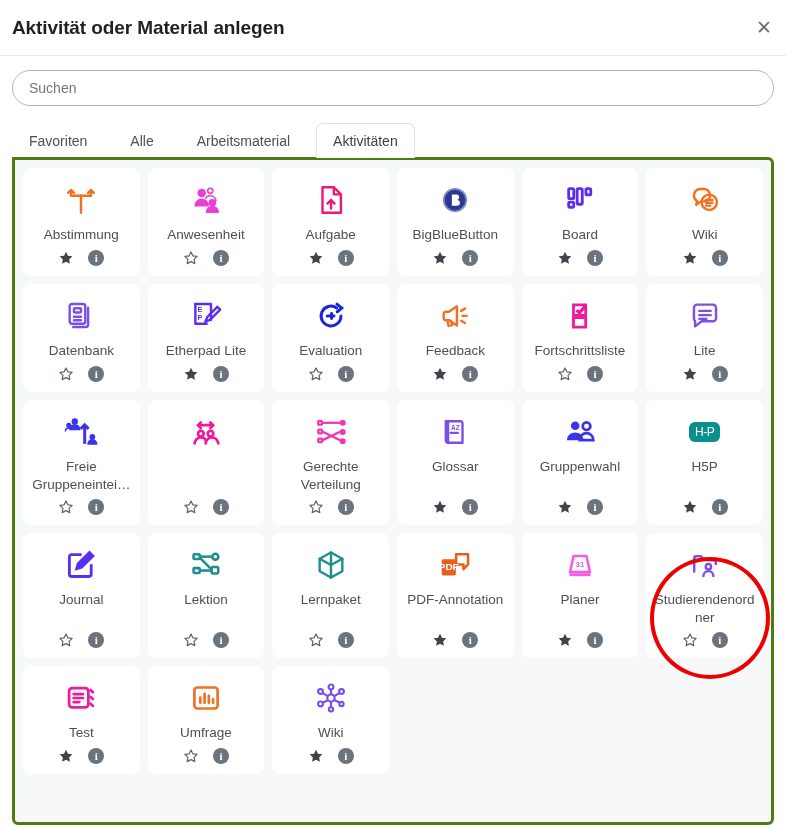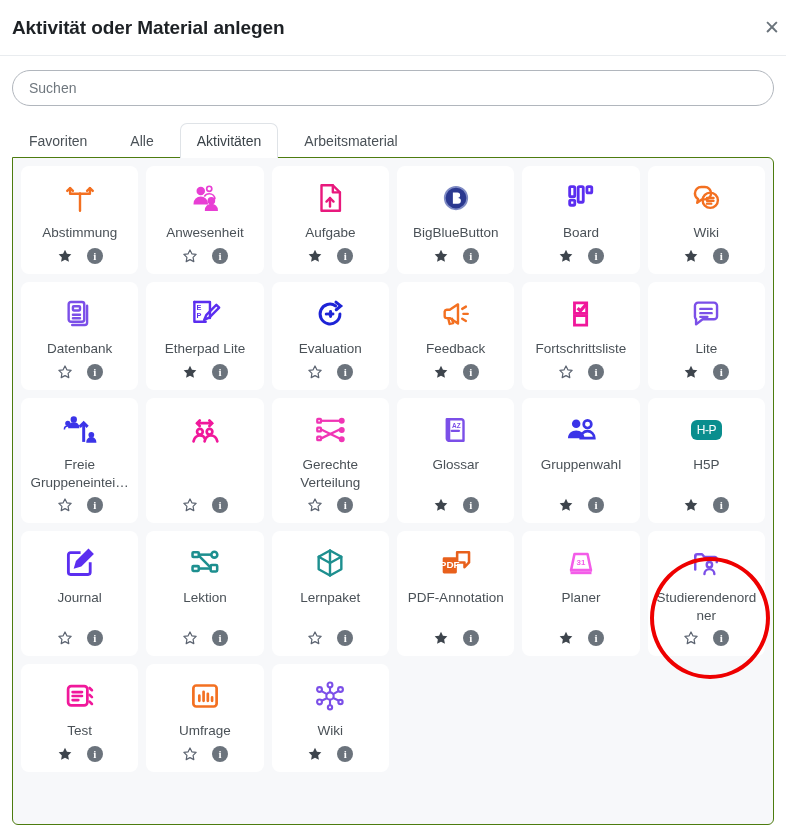--- a/index.html
+++ b/index.html
@@ -10,21 +10,21 @@
     font-family: "Liberation Sans", sans-serif;
     color: #1d2125;
     overflow: hidden;
   }
   .modal { width:786px; height:825px; display:flex; flex-direction:column; background:#fff; position:relative; }
 
   
   .modal-header {
     height: 56px; flex:0 0 56px;
     display:flex; align-items:center; justify-content:space-between;
-    padding: 0 0 0 12px;
+    padding: 0 8px 0 12px;
     border-bottom: 1px solid #e9ecef;
   }
   .modal-title { font-size: 19px; font-weight: bold; color:#1d2125; letter-spacing:-0.1px; }
   .close-btn {
     background:none; border:none; cursor:pointer;
     font-size: 19px; color:#6a737b; line-height:1; padding:4px 6px;
     font-family:"Liberation Sans", sans-serif;
   }
 
   
@@ -55,21 +55,21 @@
   .tab.active {
     background:#fff;
     border-color:#dfe3e7;
     color:#3a4248;
     z-index:3;
   }
 
   
   .panel {
     margin: 0 12px 0 12px;
-    border:1px solid #4d7c0f;
+    border:3px solid #4d7c0f;
     border-radius: 0 6px 6px 6px;
     background:#f7f8fa;
     padding: 8px;
     flex: 1 1 auto;
     overflow: hidden;
   }
   .grid { display:grid; grid-template-columns: repeat(6, 1fr); gap: 8px; }
 
   .tile {
     background:#fff;
@@ -121,22 +121,22 @@
     <button class="close-btn">✕</button>
   </div>
 
   <div class="search-wrap">
     <input class="search-input" type="text" placeholder="Suchen" style="">
   </div>
 
   <div class="tabs" id="tab-bar">
       <div class="tab">Favoriten</div>
       <div class="tab">Alle</div>
+      <div class="tab">Arbeitsmaterial</div>
       <div class="tab active">Aktivitäten</div>
-      <div class="tab">Arbeitsmaterial</div>
     </div>
 
   <div class="panel">
     <div class="grid" id="activity-grid">
         <div class="tile">
           <div class="tile-icon">
             <svg width="34" height="34" viewBox="0 0 24 24" fill="none" stroke="#f37021" stroke-width="1.7" stroke-linecap="round" stroke-linejoin="round">
               <path d="M12 21V9"></path>
               <path d="M12 9 L5 9 L5 5"></path>
               <path d="M12 9 L19 9 L19 5"></path>

